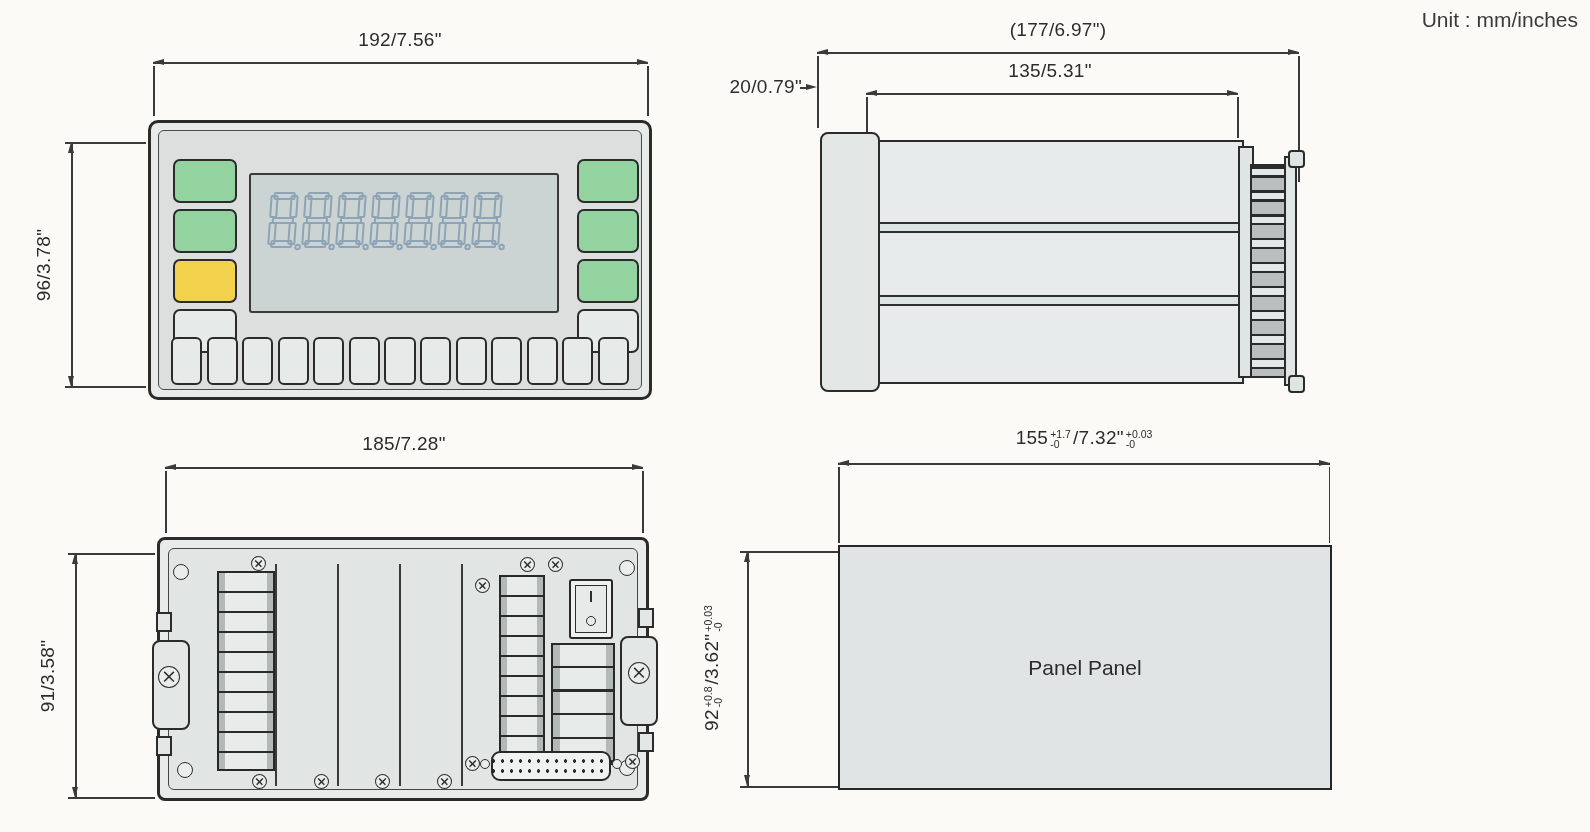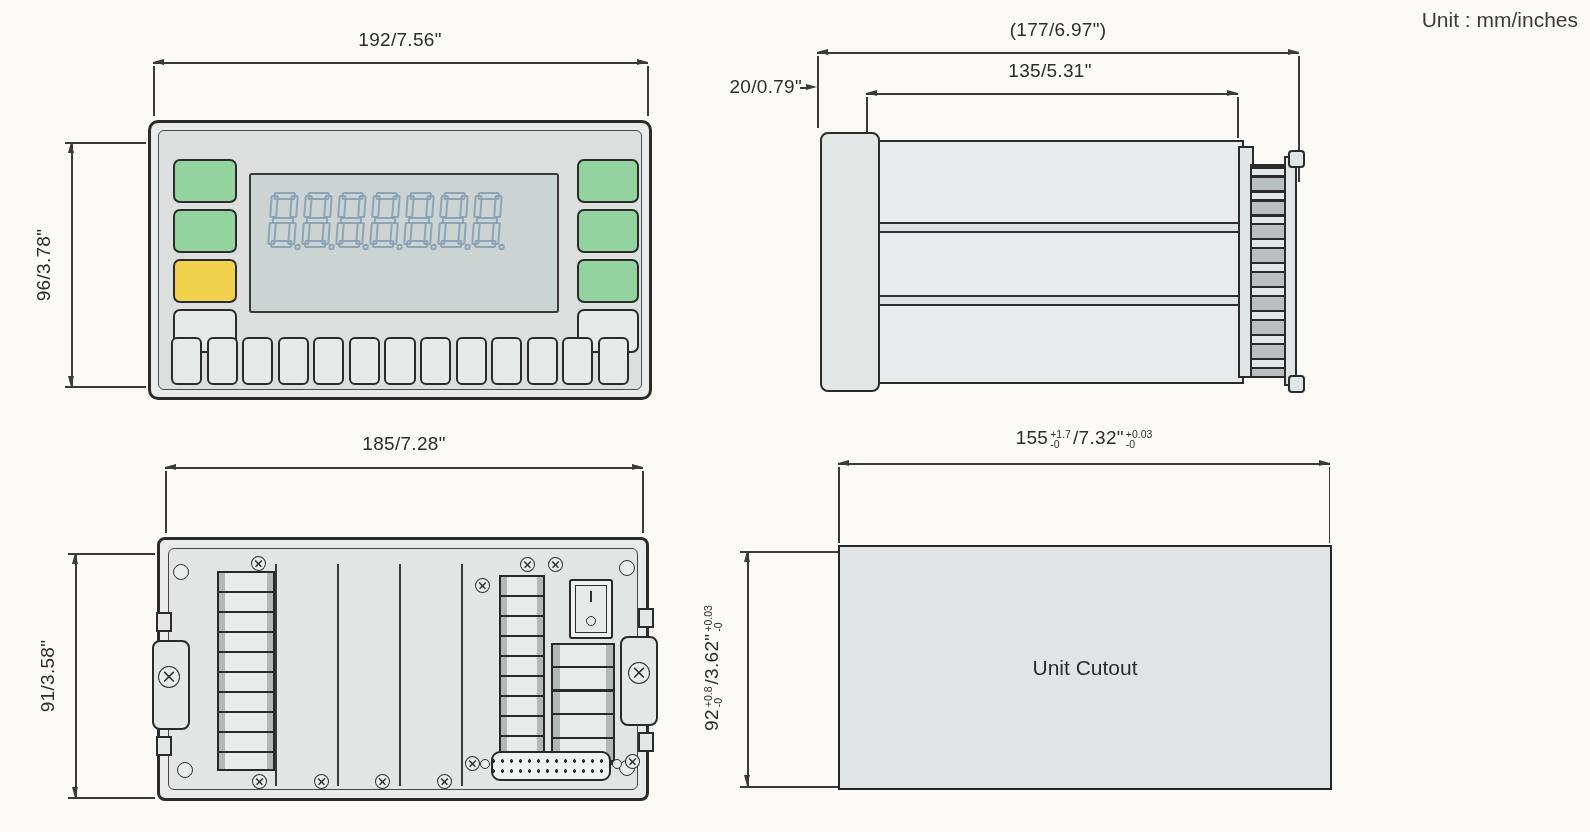--- a/index.html
+++ b/index.html
@@ -275,17 +275,17 @@
           <span>-0</span>
         </span>
     </div>
     <div class="line v" style="left:747px; top:551px; height:235px;"></div>
     <div class="arr u" style="left:743.5px; top:551px;"></div>
     <div class="arr d" style="left:743.5px; top:775px;"></div>
     <div class="line h" style="left:740px; top:551px; width:98px;"></div>
     <div class="line h" style="left:740px; top:786px; width:98px;"></div>
 
     <div class="cutout" style="left:838px; top:545px; width:490px; height:241px;">
-      <div class="cutout-label center" style="position:absolute; left:50%; top:50%;">Unit Cutout</div>
+      <div class="cutout-label center" style="position:absolute; left:50%; top:50%;">Panel Panel</div>
     </div>
   </div>
 
 </div>
 
 </body></html>

